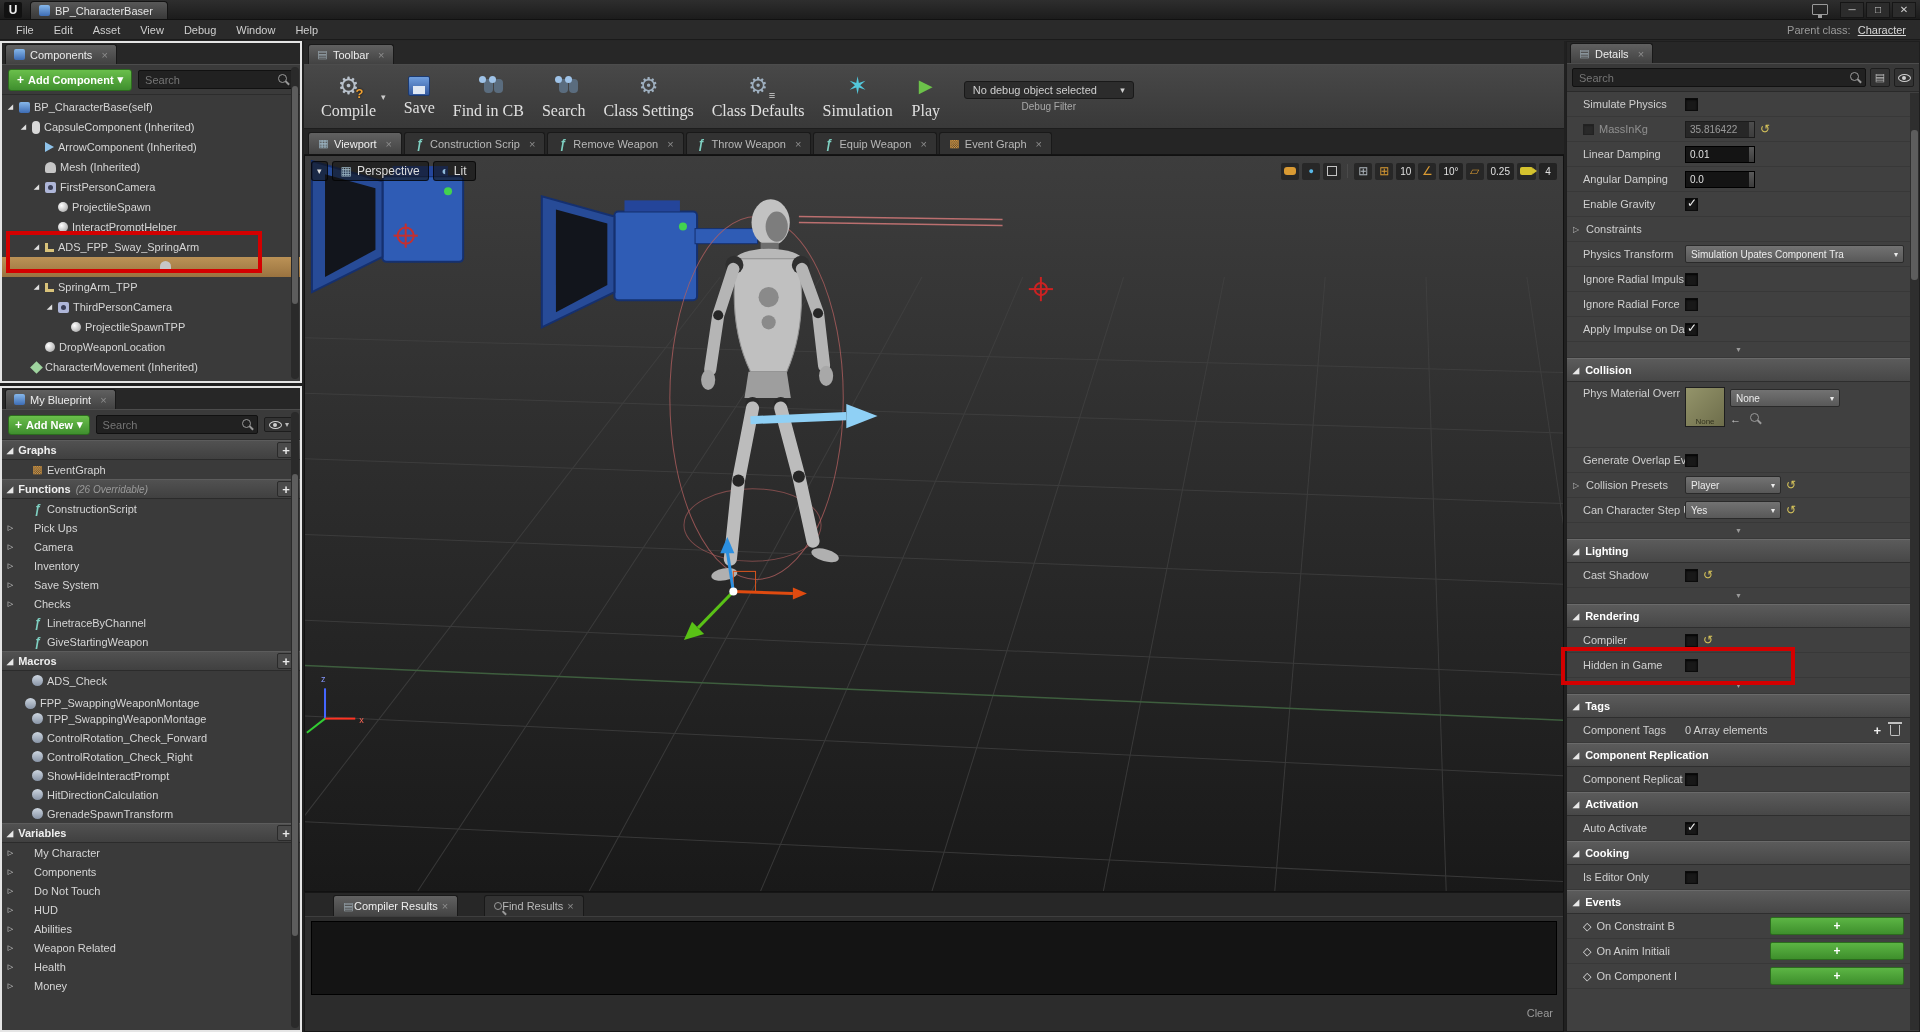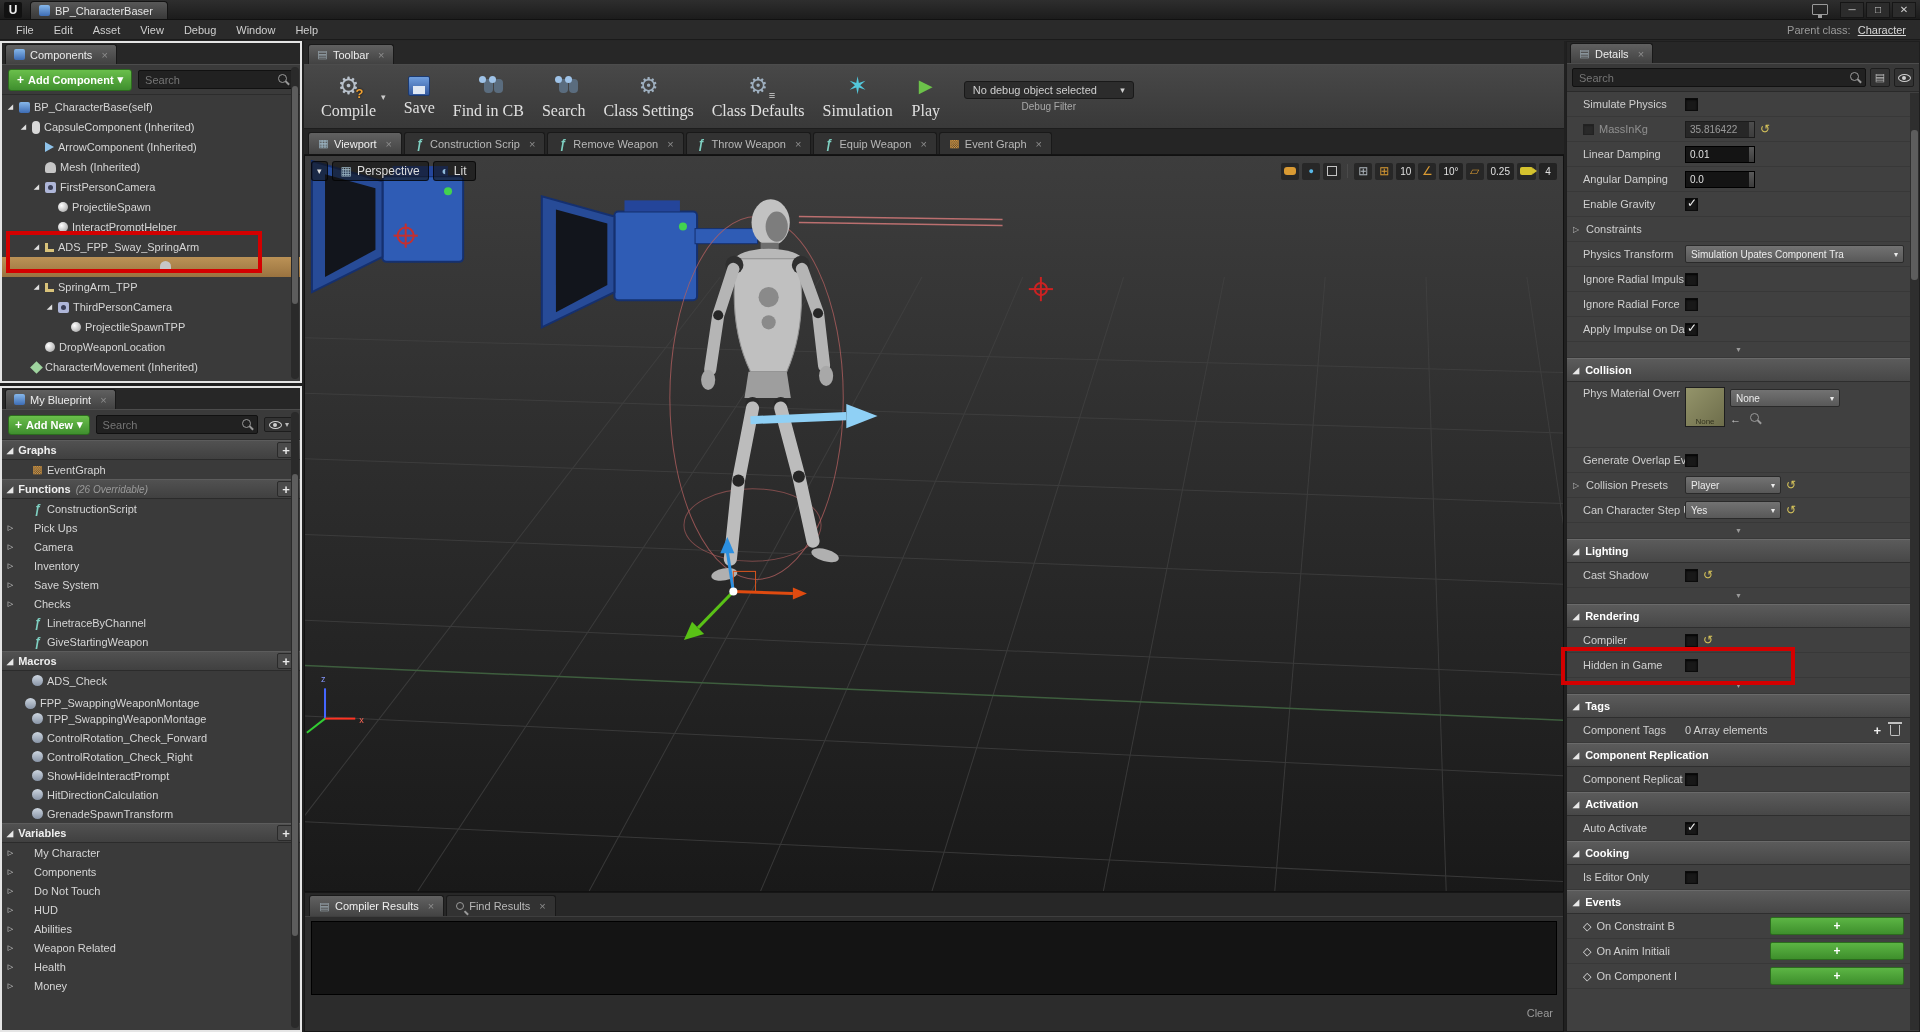--- a/index.html
+++ b/index.html
@@ -132,21 +132,21 @@
   .vp-val { background:rgba(18,18,18,.6); color:#e0e0e0; border-radius:2px; min-width:18px; height:17px; display:flex; align-items:center; justify-content:center; padding:0 4px; font-size:10px; }
   .vp-sep { width:1px; height:14px; background:#4a4a4a; margin:0 3px; }
   .joy { width:12px; height:8px; background:#d99a33; border-radius:3px; }
   .maxi { width:10px; height:10px; border:1.5px solid #c2c2c2; }
   .vcam { width:13px; height:8px; background:#d4c22e; border-radius:2px; position:relative; }
   .vcam::after { content:""; position:absolute; right:-4px; top:1px; border-left:4px solid #d4c22e; border-top:3px solid transparent; border-bottom:3px solid transparent; }
 
   
   .bottom-panel { height:140px; background:#2c2c2c; border:1px solid #161616; display:flex; flex-direction:column; }
   .bp-tabs { height:24px; background:#272727; display:flex; align-items:flex-end; padding-left:4px; gap:2px; border-bottom:1px solid #3e3e3e; }
-  .btab { display:flex; align-items:center; gap:5px; background:#323232; border:1px solid #191919; border-bottom:none; border-radius:3px 3px 0 0; height:21px; padding:8px 9px; color:#b8b8b8; }
+  .btab { display:flex; align-items:center; background:#323232; border:1px solid #191919; border-bottom:none; border-radius:3px 3px 0 0; height:21px; padding:8px 9px; color:#b8b8b8;margin-left:24px; }
   .btab.selected { background:linear-gradient(#616161,#434343); color:#efefef; }
   .bp-content { flex:1; margin:4px 6px 0 6px; background:#141414; border:1px solid #000; }
   .bp-footer { height:36px; display:flex; align-items:center; justify-content:flex-end; padding:0 10px; }
   .clear-link { color:#9a9a9a; }
 
   
   .d-search-row { height:28px; display:flex; align-items:center; gap:4px; padding:0 5px; background:#383838; border-bottom:1px solid #2a2a2a; }
   .icon-btn { width:20px; height:19px; display:flex; align-items:center; justify-content:center; background:#333; border:1px solid #1d1d1d; border-radius:2px; color:#b8b8b8; }
   .d-body { flex:1; overflow:hidden; padding-right:9px; }
   .d-header { height:24px; background:linear-gradient(#5b5b5b,#474747); border-top:1px solid #6a6a6a; border-bottom:1px solid #2e2e2e; display:flex; align-items:center; gap:6px; padding:0 6px; color:#fff; font-weight:bold; }

